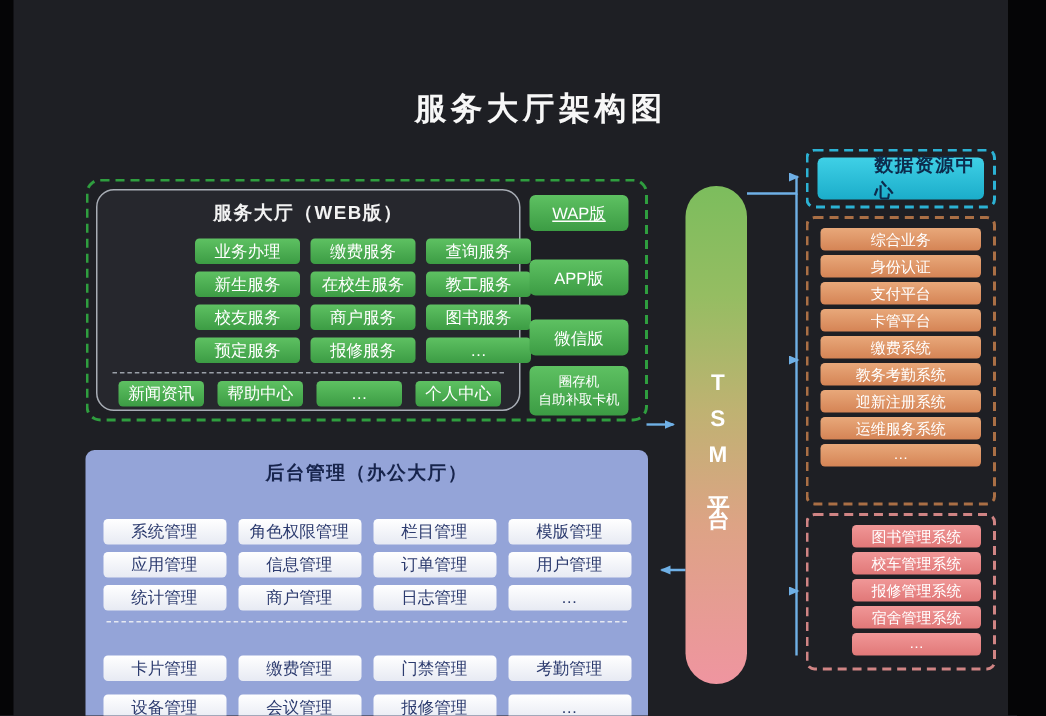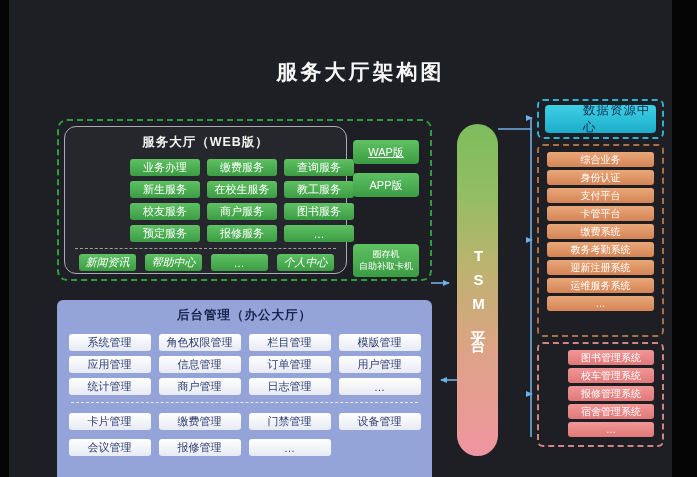--- a/index.html
+++ b/index.html
@@ -40,34 +40,34 @@
   }
   .sh-title { text-align:center; margin-top:7px; color:#f2f2f2; font-size:12.5px; font-weight:bold; letter-spacing:1px; }
   .sh-body { display:flex; margin:8px 0 0 8px;padding-left:48px; }
   .vlabel {
     width:20px; height:83px;
     writing-mode:vertical-lr; text-orientation:upright;
     font-size:11px; letter-spacing:3px; border-radius:3px;
   }
   .sh-grid { display:grid; grid-template-columns:repeat(3,70px); grid-auto-rows:17px; gap:5px 7px; margin-left:9px; }
   .dash-sep { border-top:1px dashed #9aa0a8; margin:6px 10px 0 10px; }
-  .sh-footer { display:flex; gap:9px; margin:5px 0 0 14px;font-style:italic; }
+  .sh-footer { display:flex; gap:9px; margin:5px 0 0 14px; }
   .fbtn { width:57px; height:17px; }
 
   .ch { position:absolute; left:294px; width:66px; height:24px; border-radius:4px; font-size:11px; }
-  .ch0 { top:19px;text-decoration:underline; } .ch1 { top:52px; } .ch2 { top:92px; }
+  .ch0 { top:9px;text-decoration:underline; } .ch1 { top:52px; } .ch2 { top:92px; }
   .ch3 { top:123px; height:33px; font-size:9px; white-space:pre-line; text-align:center; line-height:1.3; }
 
   
   .bo-panel {
     position:absolute; left:57px; top:300px; width:375px; height:201px;
     background:#94a4d8; border-radius:6px;
   }
   .bo-title { text-align:center; padding-top:7px; color:#17244c; font-weight:bold; font-size:12.5px; letter-spacing:1px; }
-  .bo-grid { display:grid; grid-template-columns:repeat(4,82px); grid-auto-rows:17px; gap:5px 8px; justify-content:center; margin-top:10px; }
+  .bo-grid { display:grid; grid-template-columns:repeat(4,82px); grid-auto-rows:17px; gap:5px 8px; justify-content:center; margin-top:22px; }
   .bo-grid2 { gap:9px 8px; }
   .white-btn {
     background:linear-gradient(180deg,#ffffff,#e7eaf3);
     color:#2b3a6e; font-size:11px; border-radius:3px;
     display:flex; align-items:center; justify-content:center;
   }
   .bo-sep { border-top:1px dashed #e6e9f2; margin:7px 14px 0; }
 
   
   .tsm {
@@ -81,21 +81,21 @@
   }
 
   
   .dc-box {
     position:absolute; left:537px; top:99px; width:127px; height:40px;
     border:2px dashed #2cb2d4; border-radius:6px; padding:4px 6px;
   }
   .dc-btn {
     width:100%; height:100%;
     background:linear-gradient(180deg,#3fd0e6,#1badca);
-    border-radius:4px; color:#0d2b4c; font-weight:normal; font-size:12.5px;
+    border-radius:4px; color:#0d2b4c; font-weight:bold; font-size:12.5px;
     display:flex; align-items:center; justify-content:center; letter-spacing:1px;padding-left:38px;
   }
   .sys-box {
     position:absolute; left:537px; width:127px;
     border-radius:6px; padding:6px 8px;
     display:flex; flex-direction:column; gap:3px;
   }
   .g1-box { top:144px; height:193px; border:2px dashed #aa6f45; }
   .g2-box { top:342px; height:105px; border:2px dashed #d08484; }
   .orange { background:linear-gradient(180deg,#e8a87a,#d58455); font-size:10px; height:15px; flex:0 0 15px; }
@@ -146,20 +146,21 @@
     <div class="dash-sep"></div>
     <div class="sh-footer">
       <div class="btn green fbtn">新闻资讯</div>
       <div class="btn green fbtn">帮助中心</div>
       <div class="btn green fbtn">…</div>
       <div class="btn green fbtn">个人中心</div>
     </div>
   </div>
   <div class="btn green ch ch0">WAP版</div>
   <div class="btn green ch ch1">APP版</div>
+  <div class="btn green ch ch2">微信版</div>
   <div class="btn green ch ch3">圈存机
 自助补取卡机</div>
 </div>
 
 <div class="bo-panel">
   <div class="bo-title">后台管理（办公大厅）</div>
   <div class="bo-grid">
     <div class="white-btn">系统管理</div>
     <div class="white-btn">角色权限管理</div>
     <div class="white-btn">栏目管理</div>
@@ -171,20 +172,21 @@
     <div class="white-btn">统计管理</div>
     <div class="white-btn">商户管理</div>
     <div class="white-btn">日志管理</div>
     <div class="white-btn">…</div>
   </div>
   <div class="bo-sep"></div>
   <div class="bo-grid bo-grid2">
     <div class="white-btn">卡片管理</div>
     <div class="white-btn">缴费管理</div>
     <div class="white-btn">门禁管理</div>
+    <div class="white-btn">考勤管理</div>
     <div class="white-btn">设备管理</div>
     <div class="white-btn">会议管理</div>
     <div class="white-btn">报修管理</div>
     <div class="white-btn">…</div>
   </div>
 </div>
 
 <div class="tsm">
   <span class="tsm-text">TSM平台</span>
 </div>

